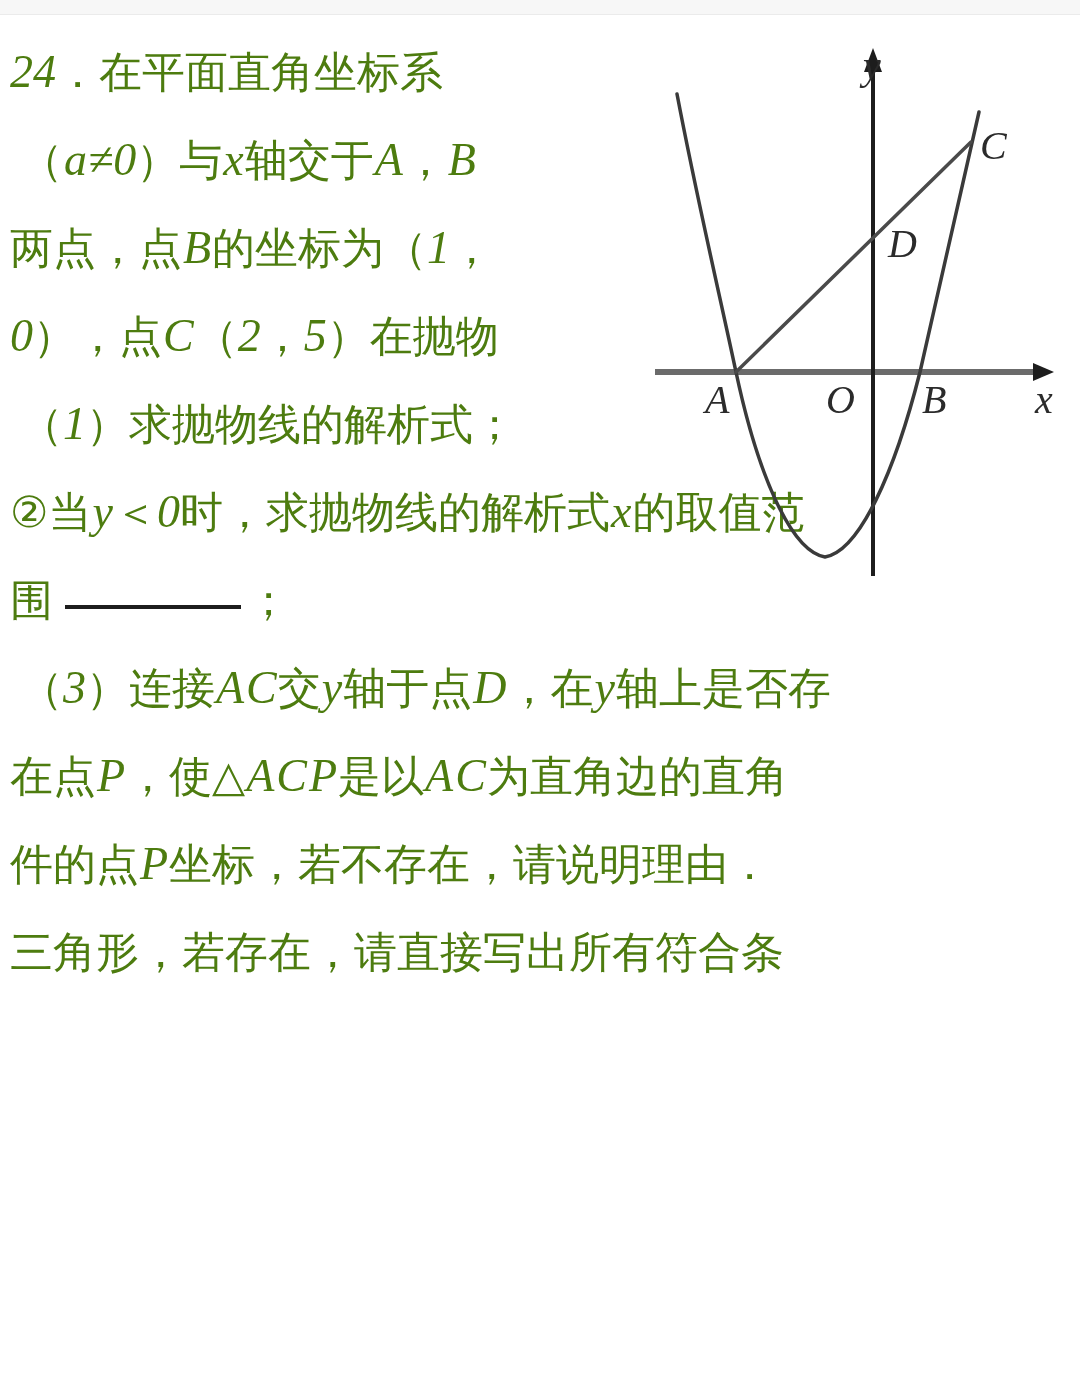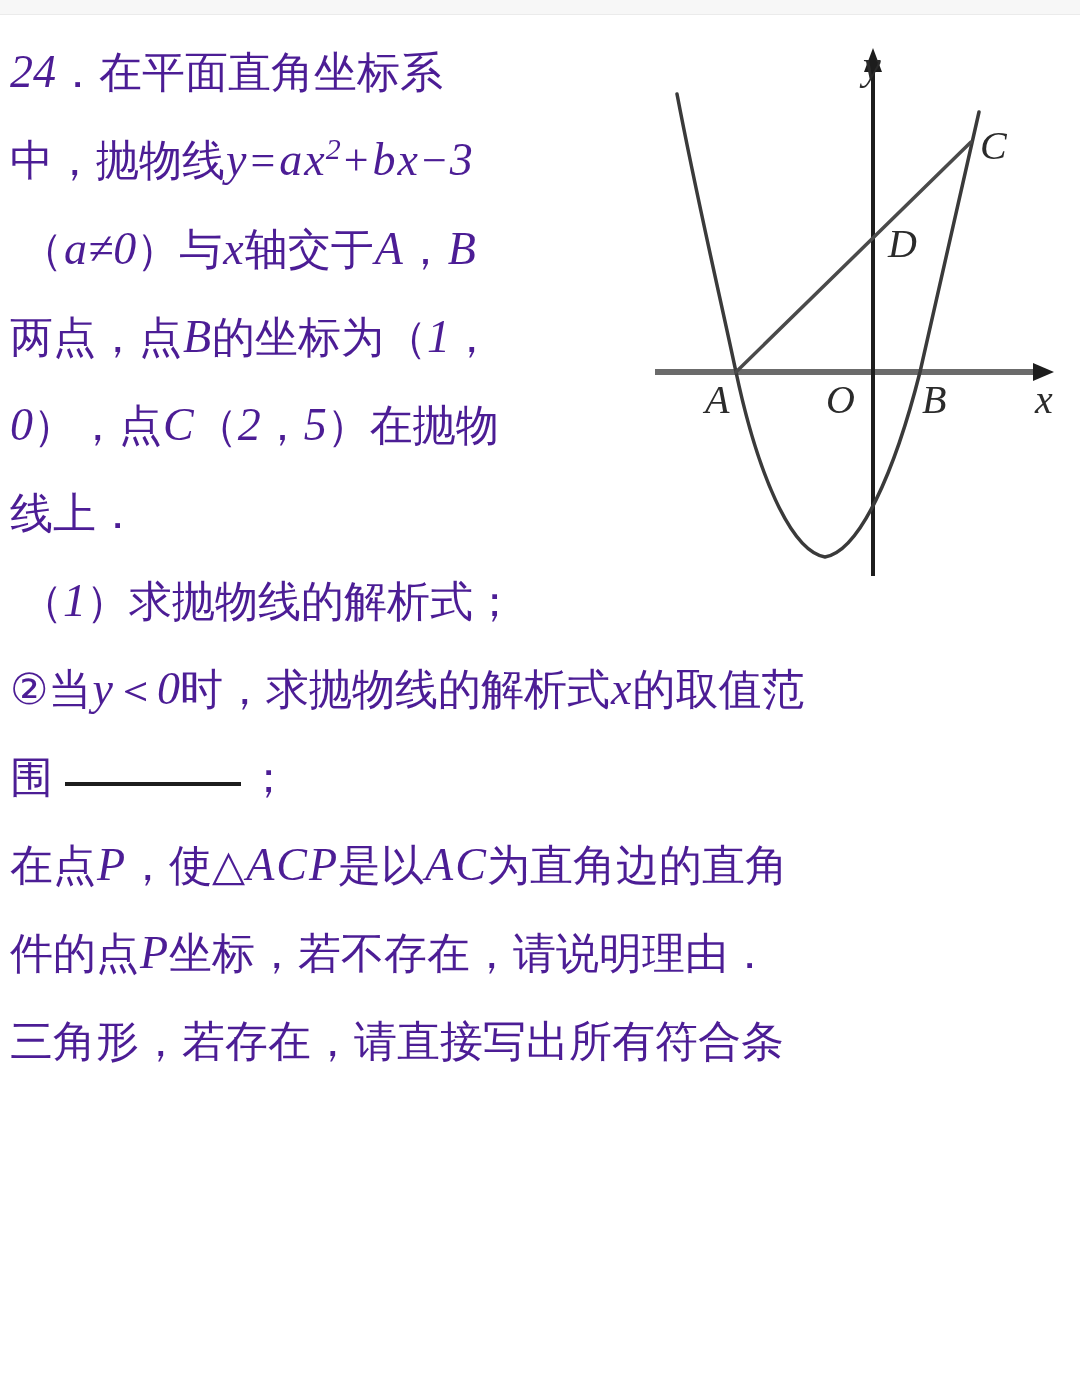--- a/index.html
+++ b/index.html
@@ -34,21 +34,21 @@
     top: 28px;
     width: 1080px;
     padding: 0;
   }
 
   .line {
     font-size: 45px;
     line-height: 88px;
     letter-spacing: 0px;
     white-space: nowrap;
-    color: #4c1d95;
+    color: #4d7c0f;
     padding-left: 10px;
   }
   .line.narrow { width: 660px; white-space: normal; }
   .line.indent { padding-left: 20px; }
 
   
   .mi {
     font-family: "Liberation Serif", "DejaVu Serif", serif;
     font-style: italic;
     font-size: 46px;
@@ -108,53 +108,50 @@
 <body>
 
 <div class="top-strip"></div>
 
 <div class="problem">
 
   <div class="line narrow">
     <span class="mn">24</span><span class="han">．</span><span class="han">在平面直角坐标系</span>
   </div>
 
-  <div class="line narrow">
-    <span class="han">中，抛物线</span><span class="mi">y</span><span class="op">=</span><span class="mi">a</span><span class="mi">x</span><sup class="pow">2</sup><span class="op">+</span><span class="mi">b</span><span class="mi">x</span><span class="op">−</span><span class="mn">3</span>
-  </div>
 
   <div class="line narrow indent">
     <span class="han">（</span><span class="mi">a</span><span class="mn">≠</span><span class="mn">0</span><span class="han">）</span><span class="han">与</span><span class="mi">x</span><span class="han">轴交于</span><span class="mi">A</span><span class="han">，</span><span class="mi">B</span>
   </div>
 
   <div class="line narrow">
     <span class="han">两点，点</span><span class="mi">B</span><span class="han">的坐标为（</span><span class="mn">1</span><span class="han">，</span>
   </div>
 
   <div class="line narrow">
     <span class="mn">0</span><span class="han">）</span><span class="han">，点</span><span class="mi">C</span><span class="han">（</span><span class="mn">2</span><span class="han">，</span><span class="mn">5</span><span class="han">）</span><span class="han">在抛物</span>
   </div>
 
-  <div class="line narrow">
-    <span class="han">线上．</span>
-  </div>
 
   <div class="line narrow indent">
     <span class="han">（</span><span class="mn">1</span><span class="han">）</span><span class="han">求抛物线的解析式；</span>
   </div>
 
 
   <div class="line">
     <span class="han">②</span><span class="han">当</span><span class="mi">y</span><span class="han">＜</span><span class="mn">0</span><span class="han">时，求抛物线的解析式</span><span class="mi">x</span><span class="han">的取值范</span>
   </div>
 
   <div class="line">
     <span class="han">围</span><span class="blank-rule"></span><span class="han">；</span>
   </div>
 
+  <div class="line indent">
+    <span class="han">（</span><span class="mn">3</span><span class="han">）</span><span class="han">连接</span><span class="mi">A</span><span class="mi">C</span><span class="han">交</span><span class="mi">y</span><span class="han">轴于点</span><span class="mi">D</span><span class="han">，在</span><span class="mi">y</span><span class="han">轴上是否存</span>
+  </div>
 
   <div class="line">
     <span class="han">在点</span><span class="mi">P</span><span class="han">，使</span><span class="han">△</span><span class="mi">A</span><span class="mi">C</span><span class="mi">P</span><span class="han">是以</span><span class="mi">A</span><span class="mi">C</span><span class="han">为直角边的直角</span>
   </div>
 
   <div class="line">
     <span class="han">件的点</span><span class="mi">P</span><span class="han">坐标，若不存在，请说明理由．</span>
   </div>
 
   <div class="line">

